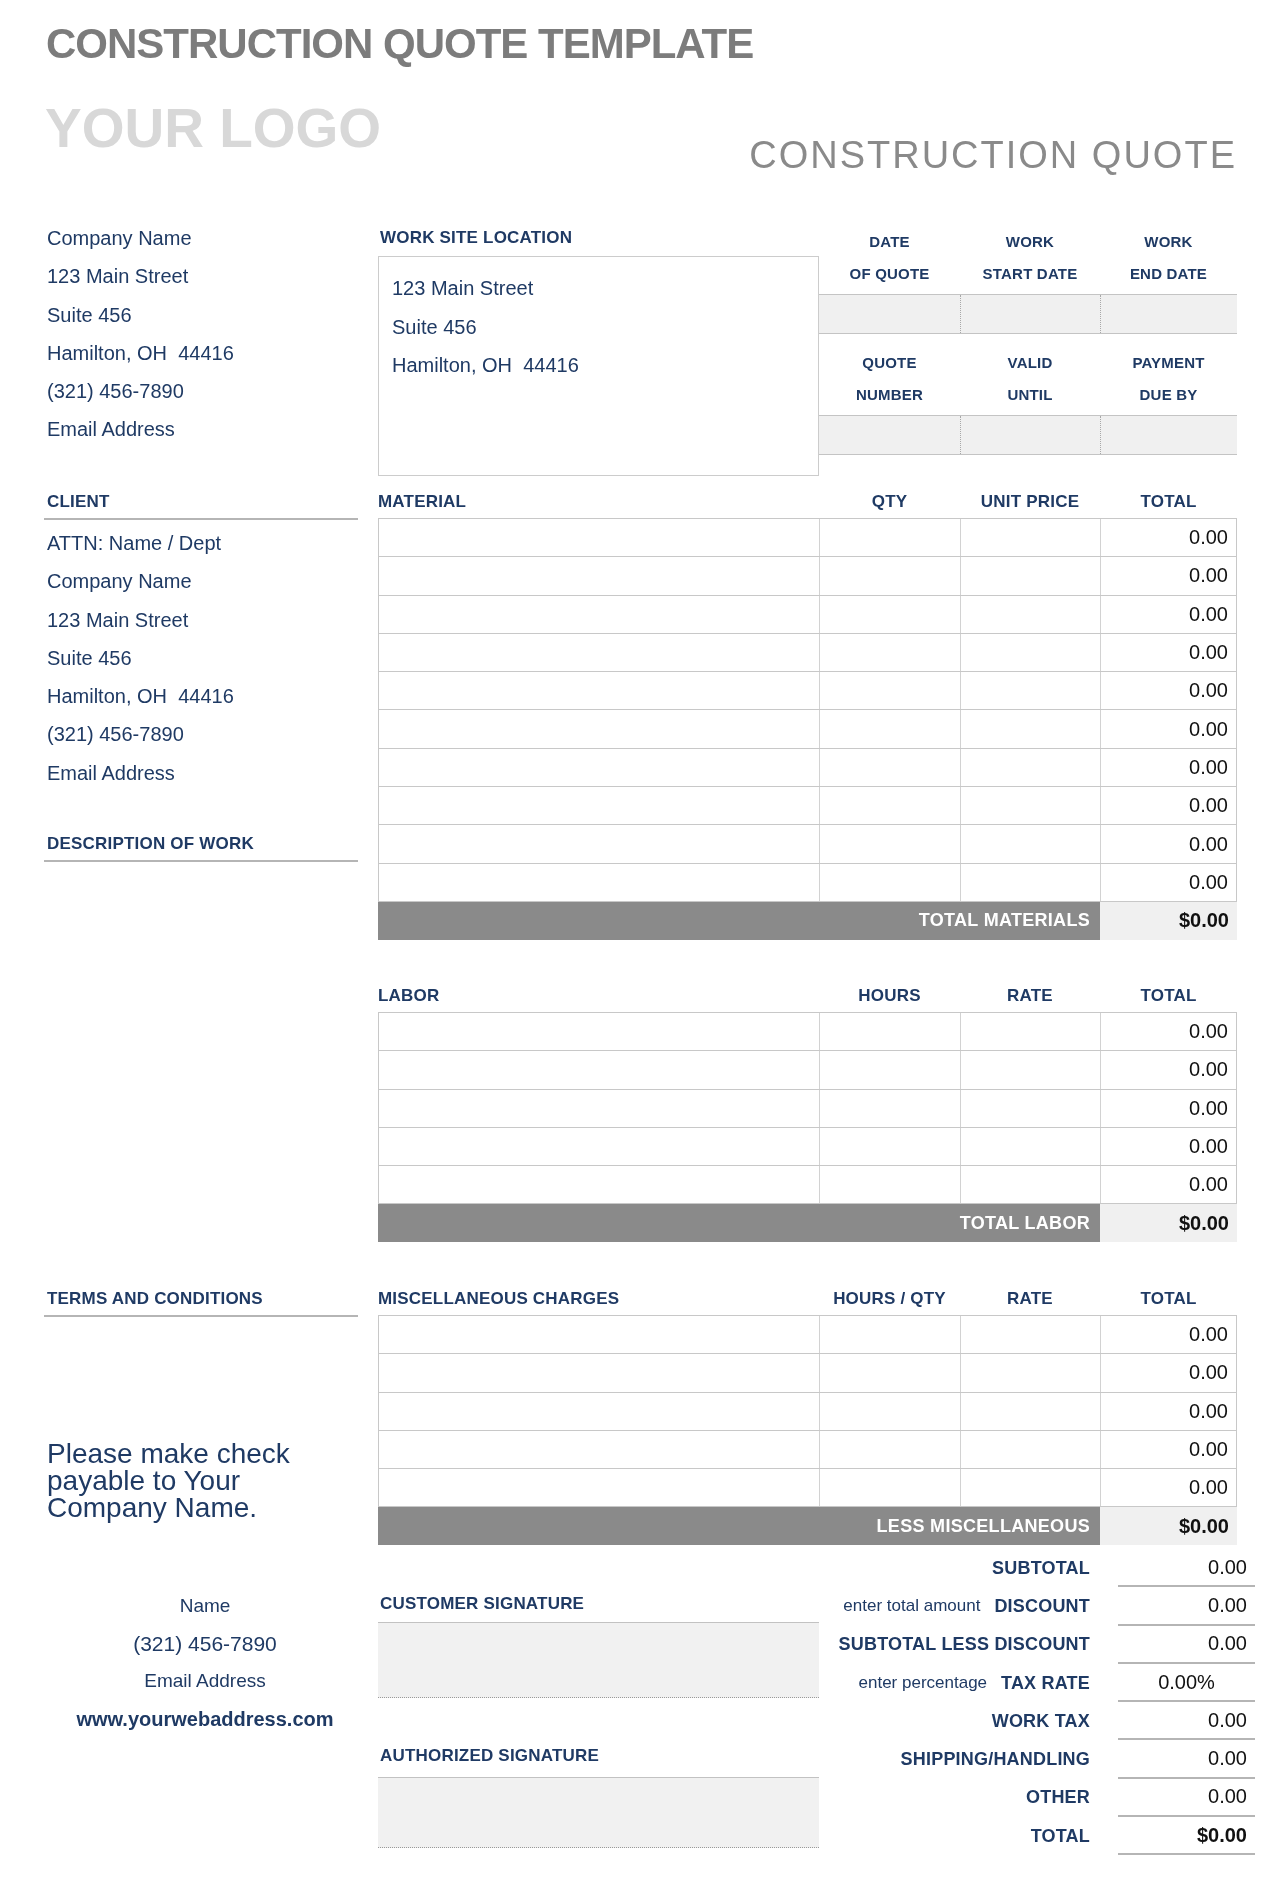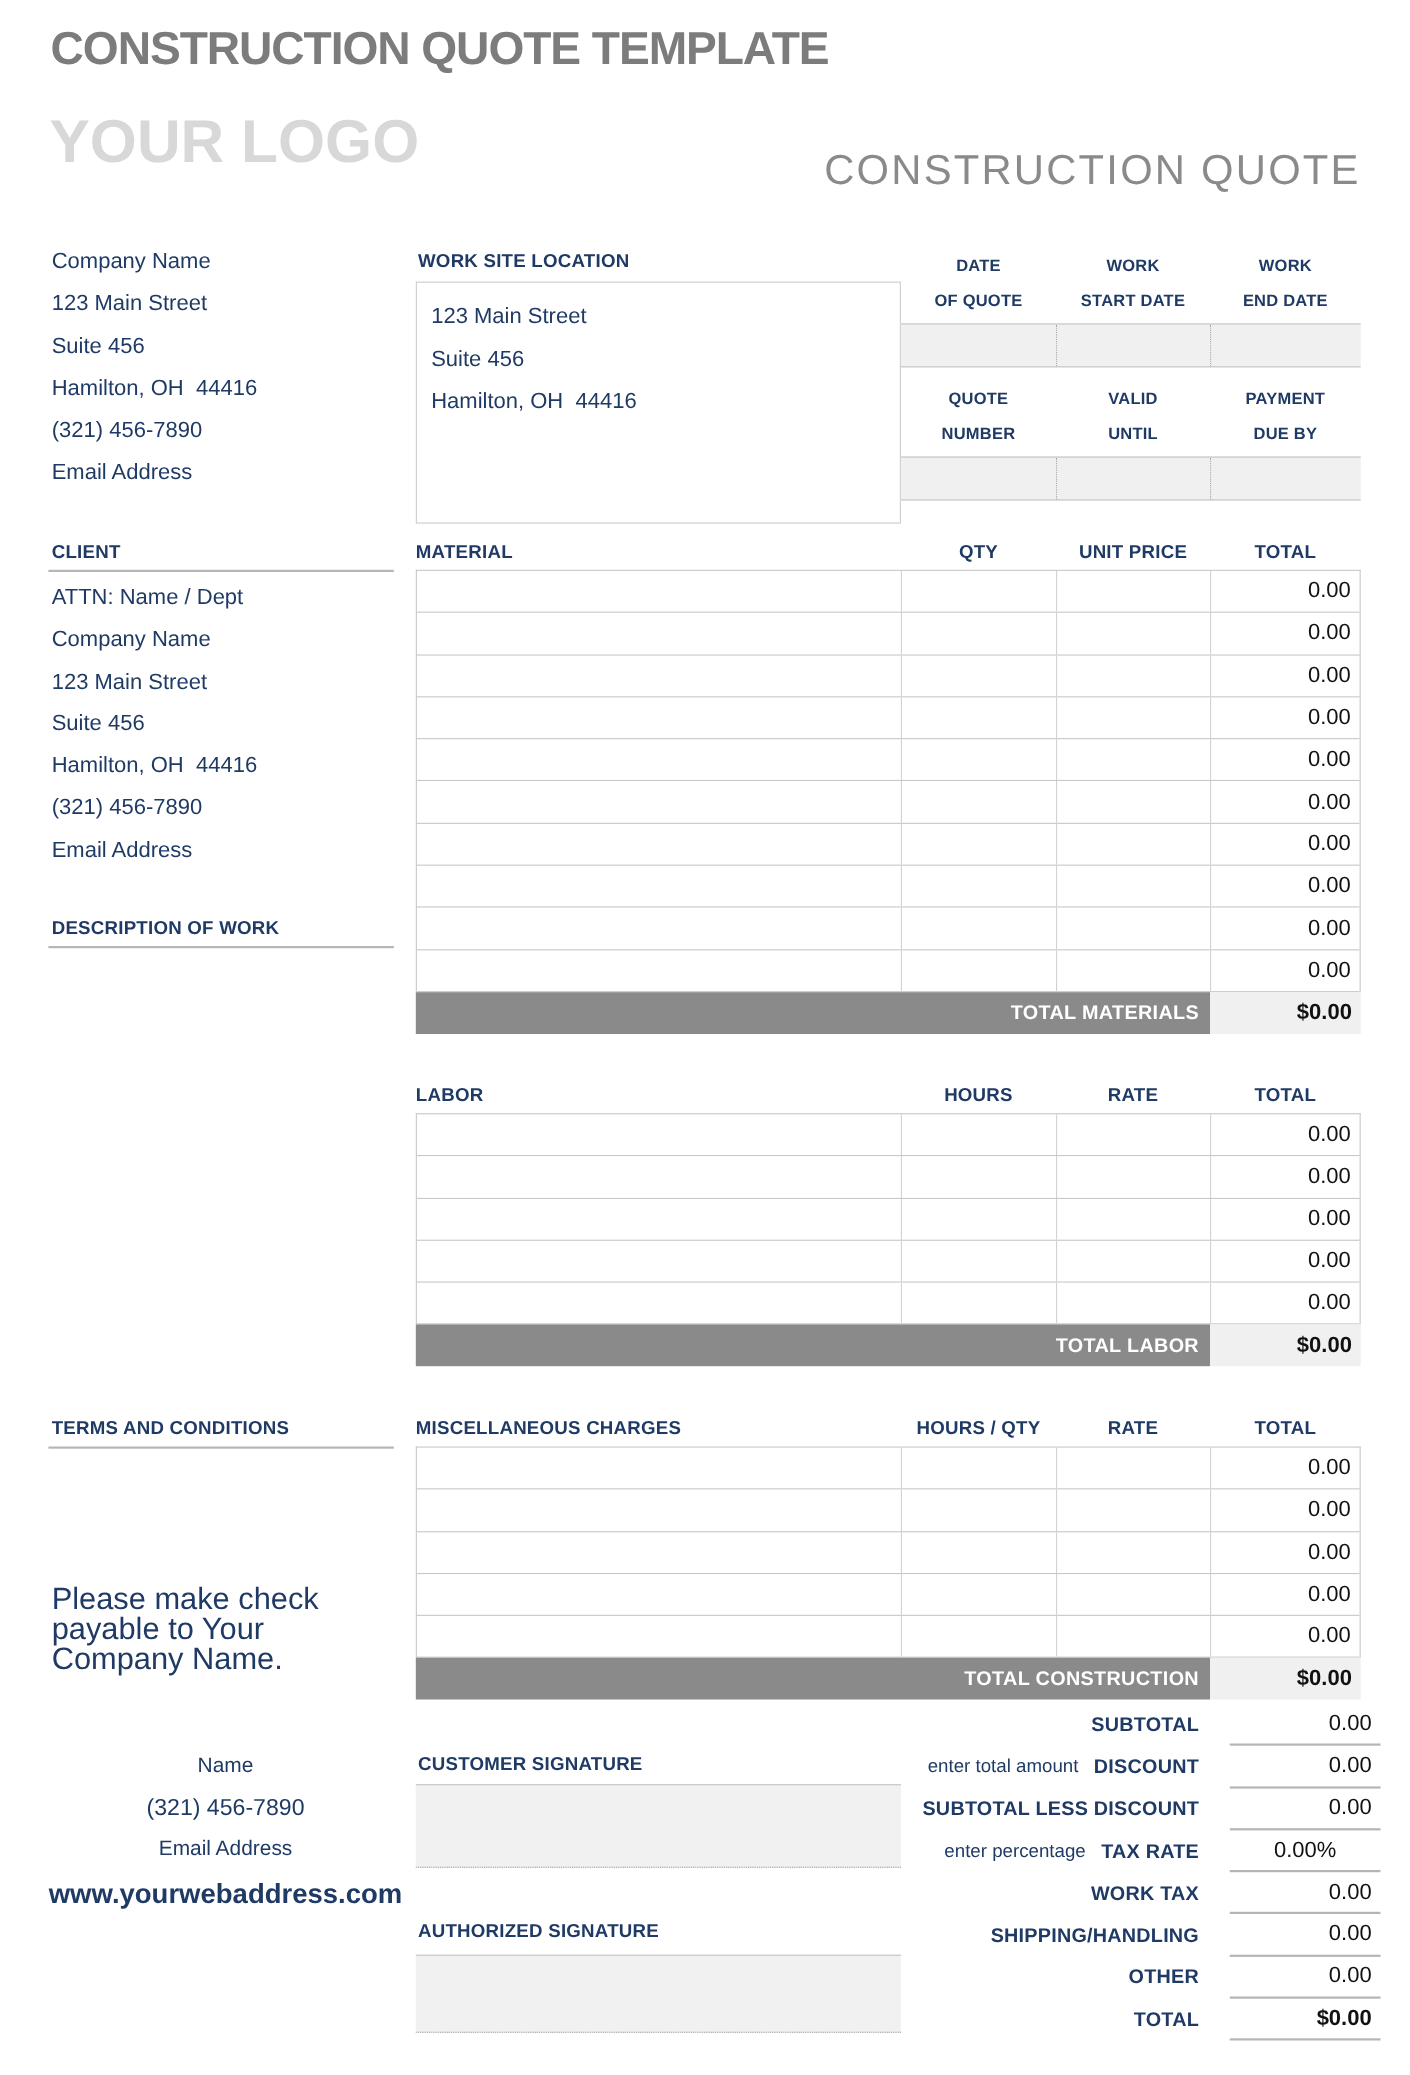--- a/index.html
+++ b/index.html
@@ -76,21 +76,21 @@
   
   .sig-box{position:absolute;left:378px;width:441px;background:#f1f1f1;border-top:1px solid #c2c2c2;border-bottom:1px dotted #9a9a9a;}
 
   
   .thanks{position:absolute;left:40px;top:1578px;width:330px;text-align:center;color:var(--navy);}
   .ty-title{font-size:38px;font-weight:300;letter-spacing:2px;line-height:44px;}
   .ty-note{margin-top:12px;font-size:19px;font-style:italic;line-height:27px;}
   .ty-name{margin-top:17px;font-size:19px;}
   .ty-phone{margin-top:15px;font-size:21px;}
   .ty-email{margin-top:14px;font-size:19px;}
-  .ty-web{margin-top:16px;font-size:25px;font-weight:bold;}
+  .ty-web{margin-top:16px;font-size:20px;font-weight:bold;}
 </style>
 </head>
 <body>
 
 <div class="page">
 
   <div class="tpl-title">CONSTRUCTION QUOTE TEMPLATE</div>
   <div class="logo">YOUR LOGO</div>
   <div class="doc-title">CONSTRUCTION QUOTE</div>
 
@@ -323,21 +323,21 @@
           <div class="cell num">0.00</div>
         </div>
       <div class="t-row">
           <div class="cell"></div>
           <div class="cell"></div>
           <div class="cell"></div>
           <div class="cell num">0.00</div>
         </div>
     </div>
     <div class="t-bar">
-      <div class="bl">TOTAL CONSTRUCTION</div>
+      <div class="bl">LESS MISCELLANEOUS</div>
       <div class="bv">$0.00</div>
     </div>
   </div>
 
   <div class="summary">
     <div class="s-row">
       <div class="s-left">
           <span class="s-hint"></span>
           <span class="s-label">SUBTOTAL</span>
         </div>

